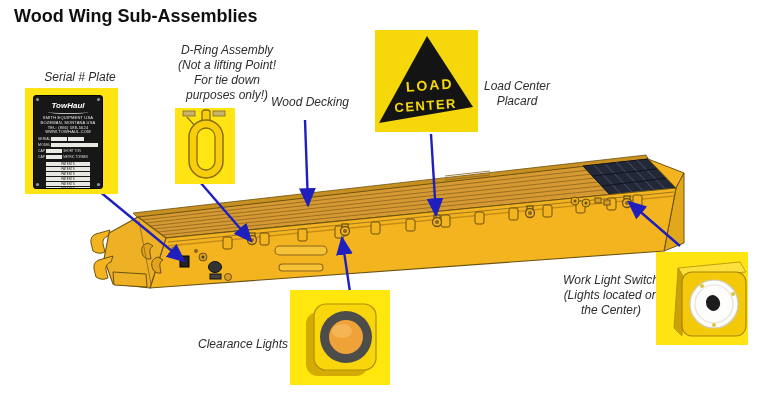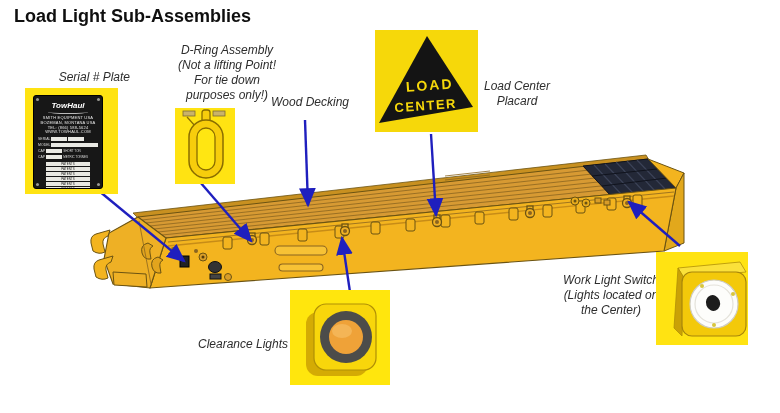--- a/index.html
+++ b/index.html
@@ -152,23 +152,23 @@
     <g stroke="#1f1fbe" stroke-width="2.4">
       <line x1="93" y1="186" x2="184" y2="261" marker-end="url(#ah)"></line>
       <line x1="200" y1="182" x2="251" y2="241" marker-end="url(#ah)"></line>
       <line x1="305" y1="120" x2="308" y2="205" marker-end="url(#ah)"></line>
       <line x1="431" y1="134" x2="436" y2="215" marker-end="url(#ah)"></line>
       <line x1="350" y1="292" x2="342" y2="238" marker-end="url(#ah)"></line>
       <line x1="680" y1="246" x2="629" y2="202" marker-end="url(#ah)"></line>
     </g>
   </svg>
 
-  <div class="title">Load Light Sub-Assemblies</div>
-
-  <div class="lbl" style="left:30px;top:70px;width:100px;text-align:right;">Serial # Plate</div>
+  <div class="title">Wood Wing Sub-Assemblies</div>
+
+  <div class="lbl" style="left:30px;top:70px;width:100px;">Serial # Plate</div>
   <div class="callout" style="left:25px;top:88px;width:93px;height:106px;">
     <div class="plate">
       <div class="dot" style="left:2px;top:2px;"></div>
       <div class="dot" style="right:2px;top:2px;"></div>
       <div class="dot" style="left:2px;bottom:2px;"></div>
       <div class="dot" style="right:2px;bottom:2px;"></div>
       <div class="logo">TowHaul</div>
       <div class="swoosh"></div>
       <div class="addr">SMITH EQUIPMENT USA</div>
       <div class="addr">BOZEMAN, MONTANA USA</div>

